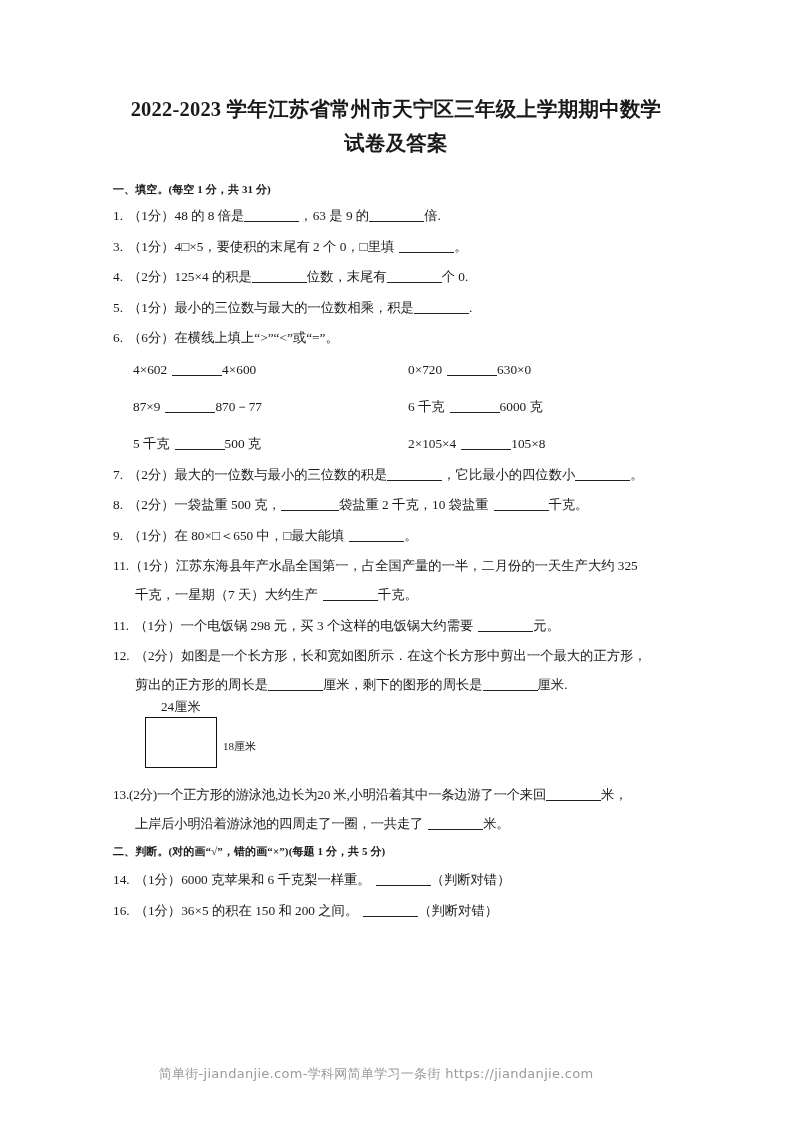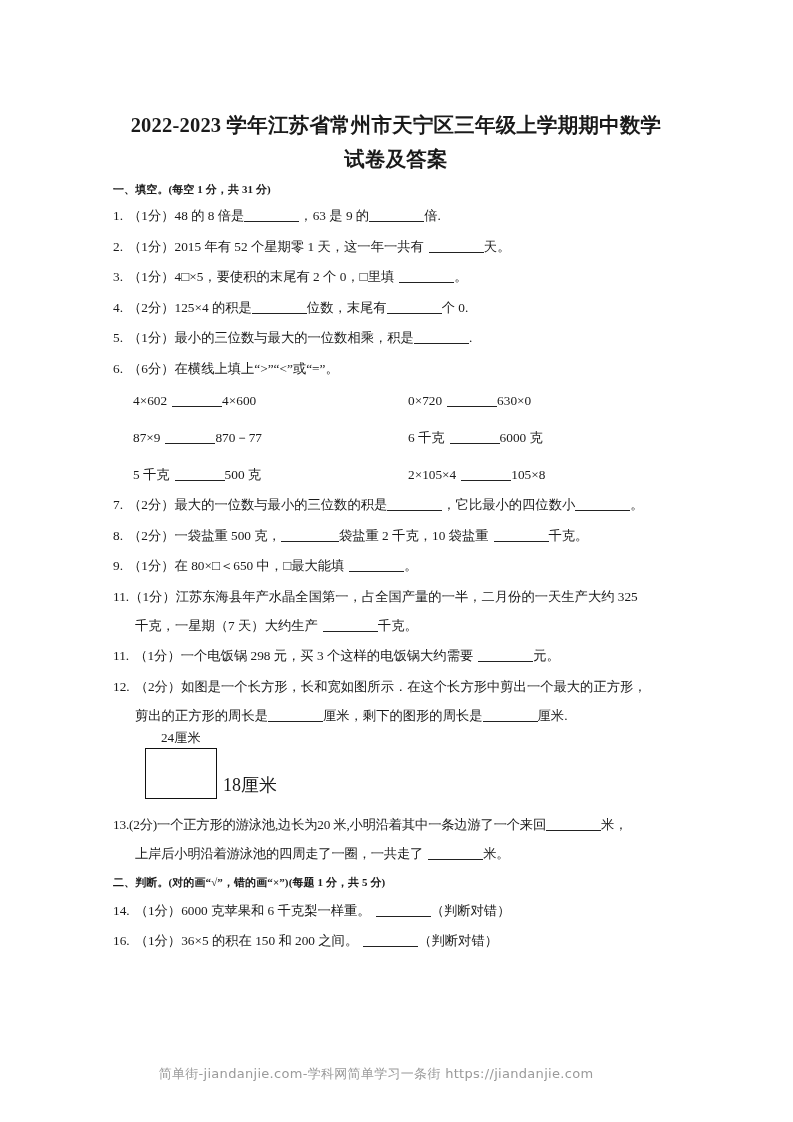--- a/index.html
+++ b/index.html
@@ -18,21 +18,21 @@
   .page {
     position: absolute;
     left: 0; top: 0;
     width: 793px;
     height: 1122px;
   }
   
   .doc-title {
     position: absolute;
     left: 96px;
-    top: 108px;
+    top: 92px;
     width: 600px;
     text-align: center;
     font-size: 20.5px;
     font-weight: bold;
     line-height: 34px;
     letter-spacing: 0.2px;
   }
   .doc-title .line2 { display: block; }
 
   
@@ -112,22 +112,22 @@
     top: 20px;
     width: 72px;
     height: 51px;
     border: 1.3px solid #111;
     box-sizing: border-box;
     background: #fff;
   }
   .fig-side-label {
     position: absolute;
     left: 110px;
-    top: 48px;
-    font-size: 18px;
+    top: 40px;
+    font-size: 11px;
     white-space: nowrap;
   }
 
   
   .footer {
     position: absolute;
     left: 0;
     top: 1065px;
     width: 752px;
     text-align: center;
@@ -148,23 +148,20 @@
   </div>
 
   <div class="content">
 
     <div class="section-head">一、填空。(每空 1 分，共 31 分)</div>
 
     <div class="q">
       <span>1.</span><span class="sp"></span><span>（1分）</span><span>48 的 8 倍是</span><span class="blank w55"></span><span>，63 是 9 的</span><span class="blank w55"></span><span>倍.</span>
     </div>
 
-    <div class="q">
-      <span>2.</span><span class="sp"></span><span>（1分）</span><span>2015 年有 52 个星期零 1 天，这一年一共有</span><span class="sp"></span><span class="blank w55"></span><span>天。</span>
-    </div>
 
     <div class="q">
       <span>3.</span><span class="sp"></span><span>（1分）</span><span>4□×5，要使积的末尾有 2 个 0，□里填</span><span class="sp"></span><span class="blank w55"></span><span>。</span>
     </div>
 
     <div class="q">
       <span>4.</span><span class="sp"></span><span>（2分）</span><span>125×4 的积是</span><span class="blank w55"></span><span>位数，末尾有</span><span class="blank w55"></span><span>个 0.</span>
     </div>
 
     <div class="q">

